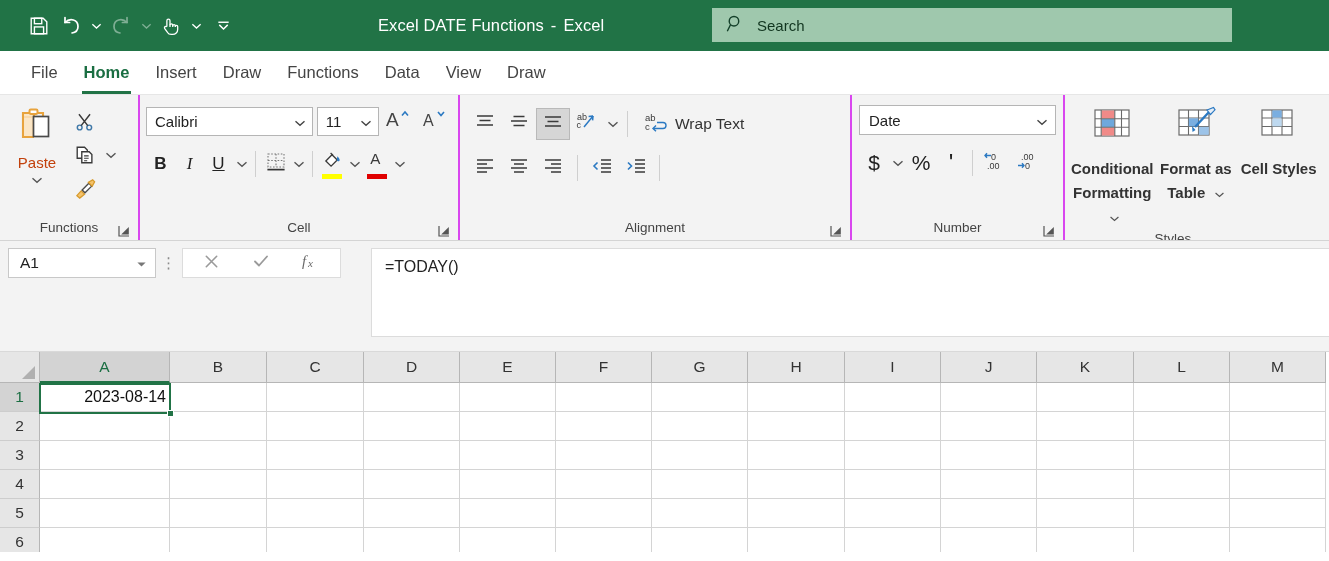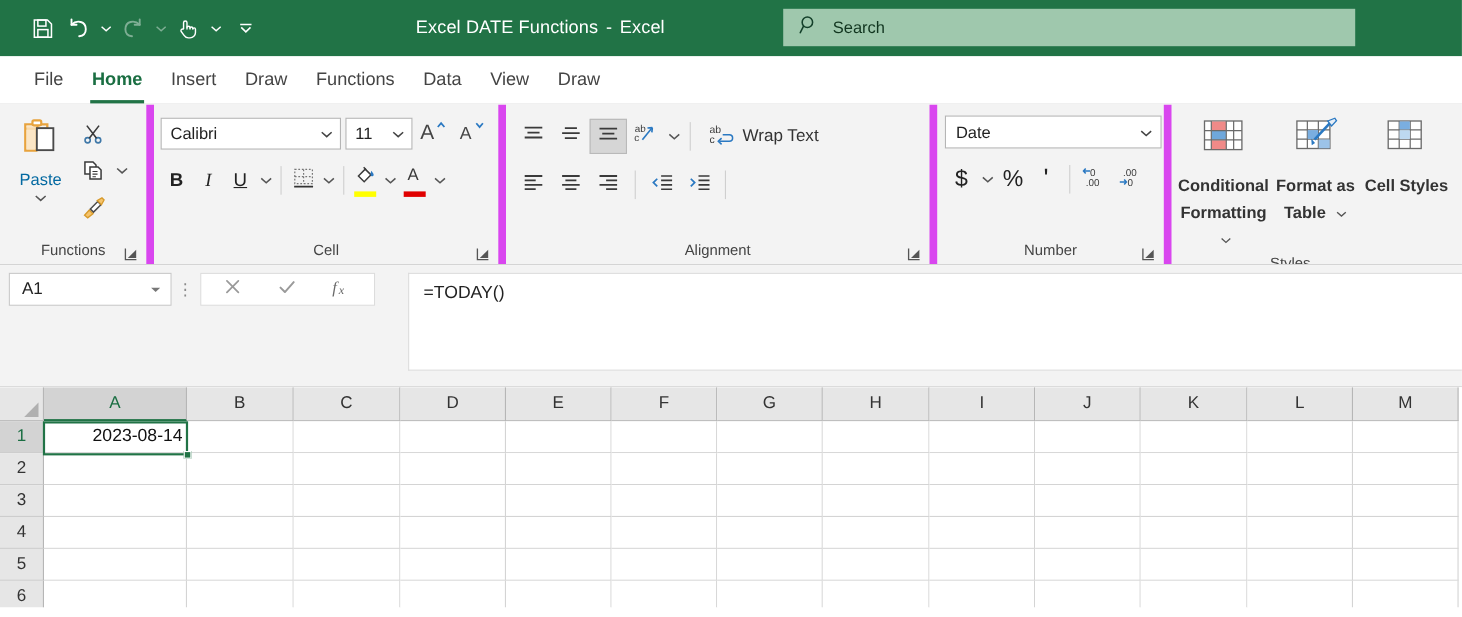--- a/index.html
+++ b/index.html
@@ -74,21 +74,21 @@
   
   .ribbon {
     height: 146px; background: #f3f3f3;
     display: flex; align-items: stretch;
     position: relative; overflow: hidden;
     border-bottom: 1px solid #d4d4d4;
   }
   .group {
     position: relative;
     display: flex; flex-direction: column;
-    border-right: 7px solid #d946ef;
+    border-right: 2px solid #d946ef;
     padding: 7px 0 0 0;
   }
   .group-body { flex: 1; display: flex; padding: 0 8px; }
   .group-label {
     height: 22px; line-height: 20px;
     font-size: 13.5px; color: #444; text-align: center;
     position: relative;
   }
   .dlg-launcher {
     position: absolute; right: 7px; bottom: 2px;
@@ -96,21 +96,21 @@
   }
 
   
   .g-clipboard { width: 140px; }
   .g-clipboard .group-body { padding-left: 6px; }
   .paste-btn {
     width: 62px; display:flex; flex-direction: column;
     align-items: center; justify-content: flex-start;
     padding-top: 2px; cursor: pointer;
   }
-  .paste-btn .lbl { font-size: 15px; color: #0369a1; margin-top: 2px; }
+  .paste-btn .lbl { font-size: 15px; color: #c2410c; margin-top: 2px; }
   .paste-btn .cv { margin-top: -1px; }
   .clip-small { display:flex; flex-direction: column; gap: 1px; padding-top: 4px; }
   .clip-row { display:flex; align-items:center; height: 32px; }
   .clip-icon { width: 34px; height: 30px; display:flex; align-items:center; justify-content:center; cursor:pointer; }
 
   
   .g-font { width: 320px; }
   .fontrow1 { display:flex; align-items:center; gap: 4px; height: 36px; padding-top: 2px; }
   .combo {
     height: 29px; background:#fff; border:1px solid #b5b5b5;

